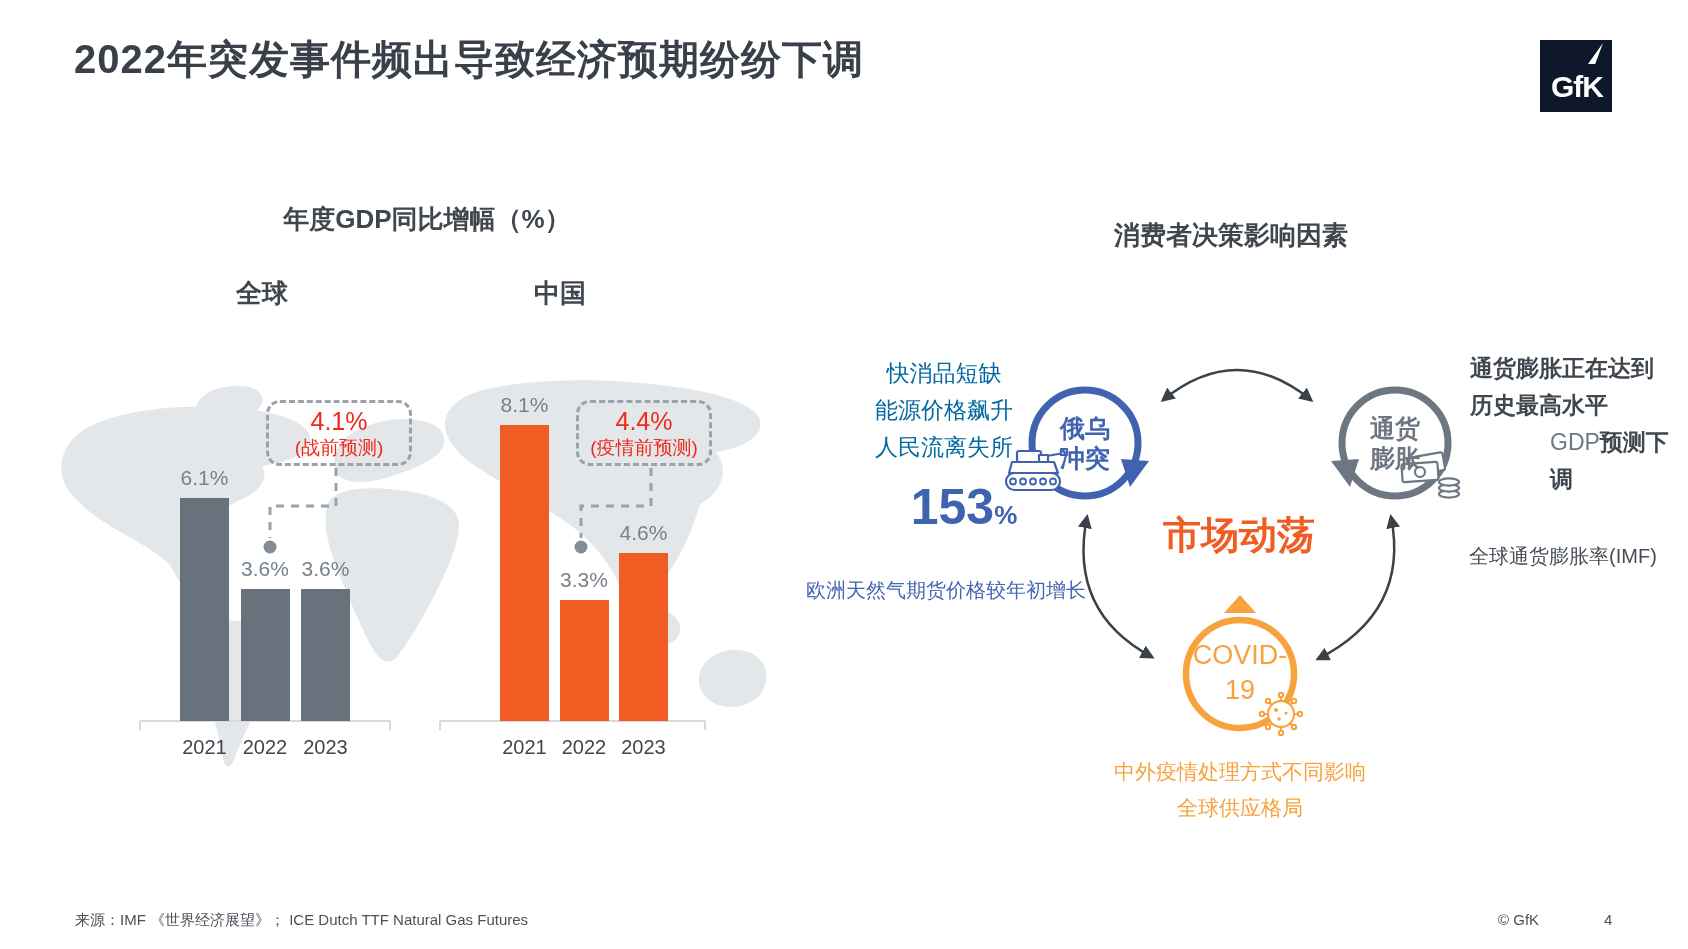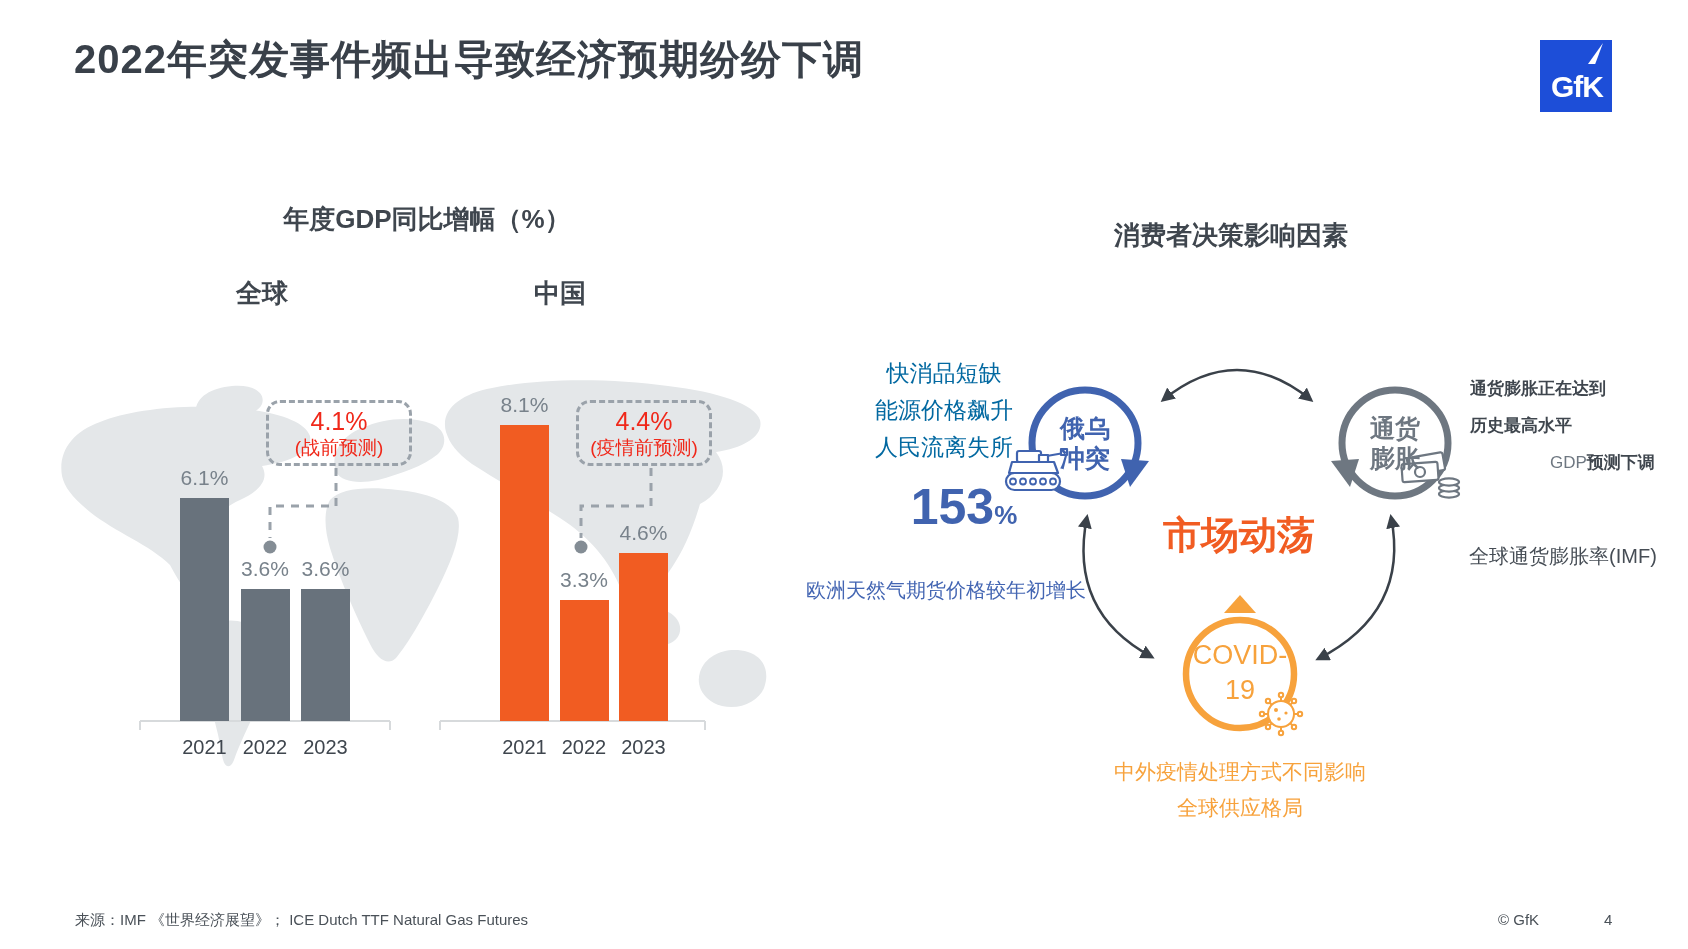--- a/index.html
+++ b/index.html
@@ -2,42 +2,42 @@
 <html><head>
 <meta charset="utf-8">
 <style>
   html,body{margin:0;padding:0;background:#ffffff;}
   .slide{
     position:relative;width:1688px;height:949px;background:#ffffff;overflow:hidden;
     font-family:"Liberation Sans","DejaVu Sans",sans-serif;color:#3F464E;
   }
   .abs{position:absolute;}
   .main-title{left:74px;top:32px;font-size:40px;font-weight:bold;color:#394049;letter-spacing:1px;}
-  .logo{left:1540px;top:40px;width:72px;height:72px;background:#1d4ed8;}
+  .logo{left:1540px;top:40px;width:72px;height:72px;background:#0f172a;}
   .logo-text{position:absolute;left:11px;bottom:8px;color:#ffffff;font-size:30px;font-weight:bold;letter-spacing:-1px;}
   .logo-accent{position:absolute;right:9px;top:3px;width:15px;height:21px;background:#ffffff;
     clip-path:polygon(100% 0,0 100%,48% 100%);}
   .section-title{font-size:26px;font-weight:bold;text-align:center;color:#3F464E;}
   .group-title{font-size:26px;font-weight:bold;text-align:center;color:#3F464E;}
   .bar{position:absolute;z-index:1;}
   .bar-label{position:absolute;width:90px;text-align:center;font-size:21px;color:#78828B;z-index:2;}
   .year-label{position:absolute;width:90px;text-align:center;font-size:20px;color:#3F464E;z-index:2;}
   .callout{position:absolute;border:3px dashed #9AA2AA;border-radius:14px;z-index:2;
     display:flex;flex-direction:column;align-items:center;justify-content:center;line-height:1.18;}
   .callout .v{font-size:25px;color:#F0281A;}
   .callout .n{font-size:19px;color:#F0281A;}
   .blue-line{width:300px;text-align:center;font-size:23px;color:#0369a1;z-index:2;}
   .big-stat-blue{width:240px;text-align:center;color:#4063AF;z-index:2;}
   .big-stat-blue .num{font-size:50px;font-weight:bold;}
   .big-stat-blue .pct{font-size:26px;font-weight:bold;}
   .blue-caption{width:320px;text-align:center;font-size:20px;color:#4466B3;z-index:2;margin-top:36px;}
   .node-label{width:160px;text-align:center;font-weight:600;font-size:25px;line-height:30px;z-index:2;}
   .covid-label{width:160px;text-align:center;font-weight:400;font-size:27px;line-height:35px;color:#F7A23C;z-index:2;}
   .center-label{width:300px;text-align:center;font-size:38px;font-weight:bold;color:#F15C22;z-index:2;}
-  .right-line{font-size:17px;font-weight:bold;color:#3F464E;line-height:37px;z-index:2;margin-top:20px;}
+  .right-line{font-size:23px;font-weight:bold;color:#3F464E;line-height:37px;z-index:2;}
   .gdp-prefix{font-weight:400;color:#6E7781;}
   .big-stat-gray{width:200px;text-align:center;font-size:48px;font-weight:400;color:#6E7781;z-index:2;}
   .gray-caption{width:210px;text-align:center;font-size:20px;color:#464D55;z-index:2;}
   .orange-line{width:400px;text-align:center;font-size:21px;color:#F7A23C;z-index:2;}
   .footer-text{font-size:15px;color:#4A5158;z-index:2;}
   svg.decor{position:absolute;left:0;top:0;z-index:0;}
 </style>
 </head>
 <body>
 

